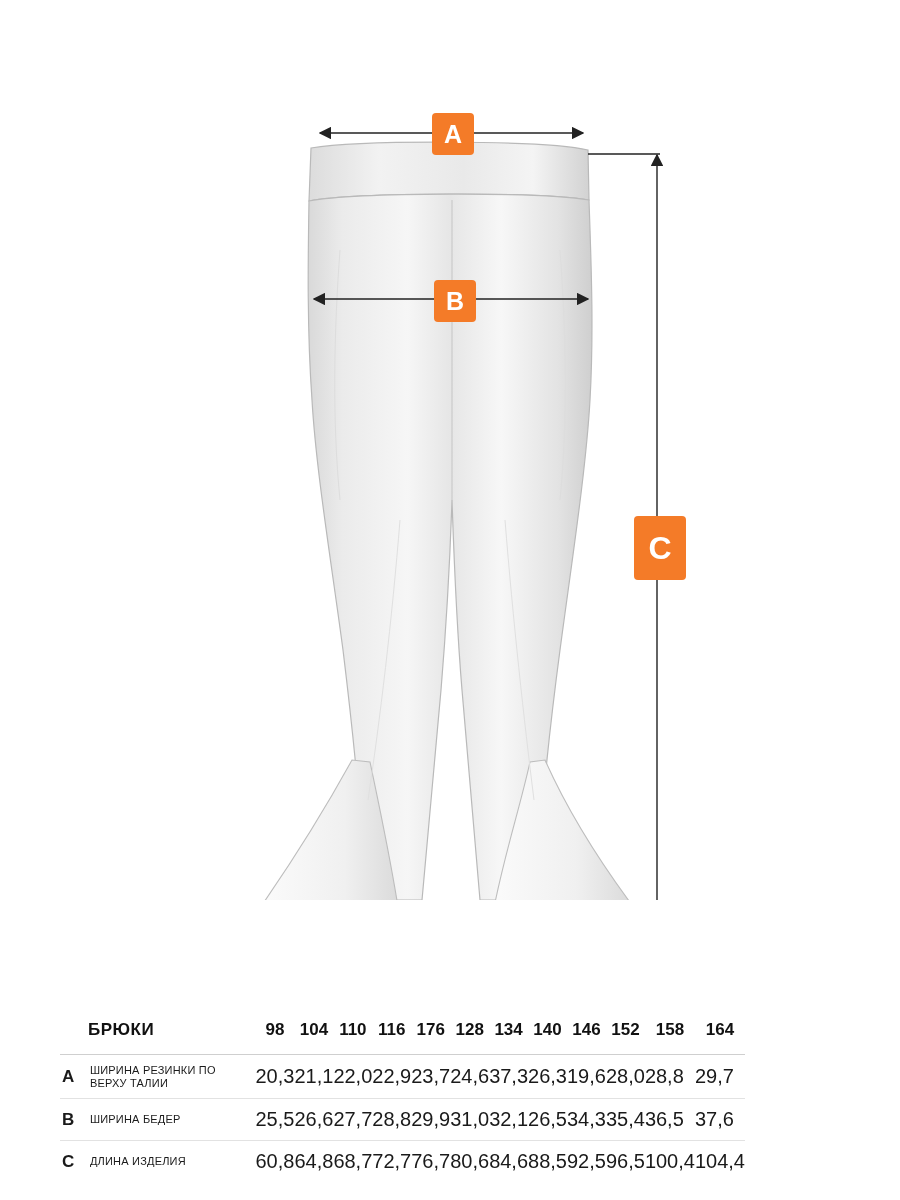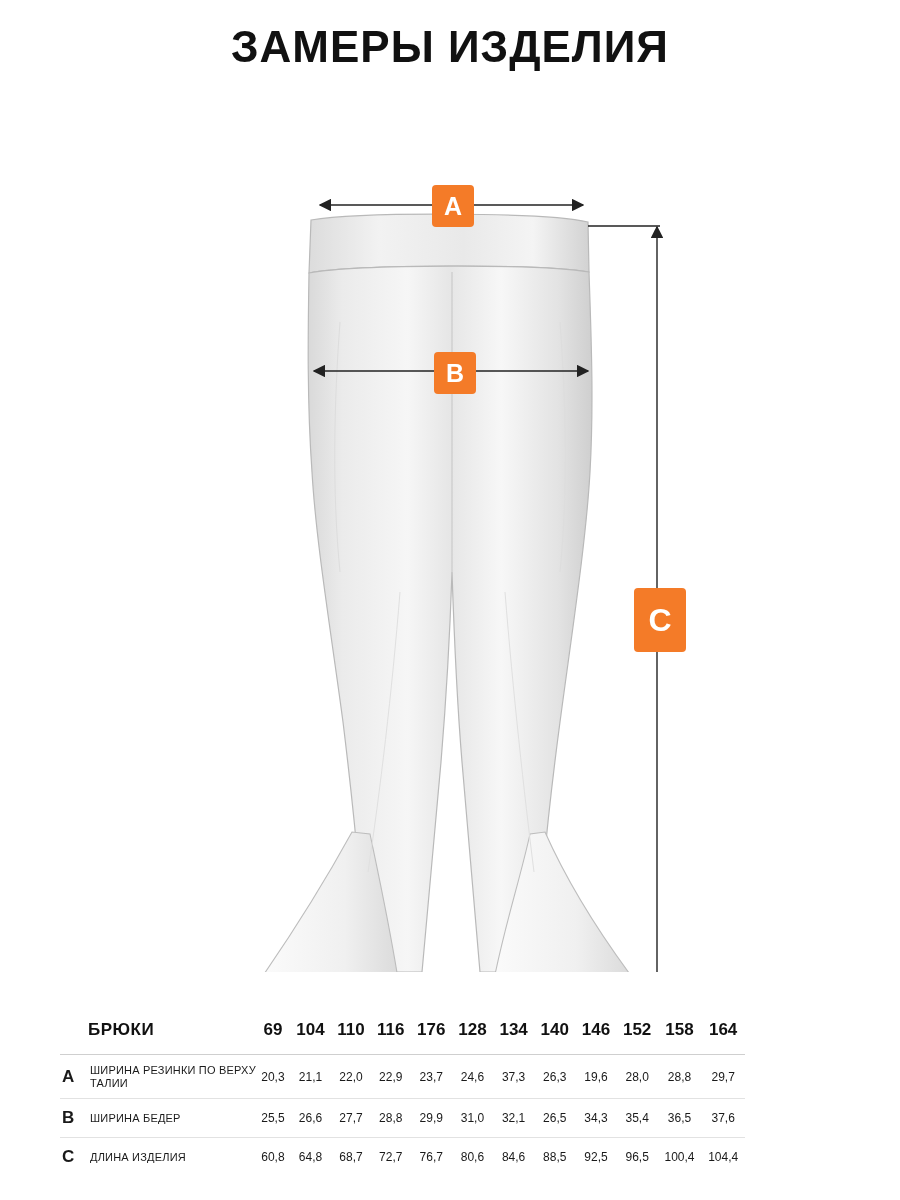--- a/index.html
+++ b/index.html
@@ -67,23 +67,23 @@
     text-align: center;
     white-space: nowrap;
   }
   thead th.label-col {
     text-align: left;
     letter-spacing: 0.5px;
     padding-left: 28px;
   }
   tbody td {
     padding: 9px 0;
-    text-align: center;
+    text-align: left;
     border-bottom: 1px solid #e2e2e2;
-    font-size: 12px;
+    font-size: 20px;
     color: #1a1a1a;
   }
   tbody tr:last-child td { border-bottom: none; }
   td.key-col {
     width: 26px;
     text-align: left;
     font-weight: bold;
     font-size: 17px;
     padding-left: 2px;
   }
@@ -94,21 +94,20 @@
     line-height: 1.15;
     width: 170px;
     padding-left: 4px;
   }
 </style>
 </head>
 <body>
 
 <div class="page">
 
-  <div class="title">ЗАМЕРЫ ИЗДЕЛИЯ</div>
 
   <div class="diagram">
     <svg class="art" width="900" height="900" viewBox="0 0 900 900">
       <defs>
         <linearGradient id="fabric" x1="0" y1="0" x2="1" y2="0">
           <stop offset="0%" stop-color="#d9d9d9"></stop>
           <stop offset="12%" stop-color="#ebebeb"></stop>
           <stop offset="35%" stop-color="#f6f6f6"></stop>
           <stop offset="50%" stop-color="#e6e6e6"></stop>
           <stop offset="68%" stop-color="#f7f7f7"></stop>
@@ -179,21 +178,21 @@
     <div class="badge badge-a">A</div>
     <div class="badge badge-b">B</div>
     <div class="badge badge-c">C</div>
   </div>
 
   <div class="table-wrap">
     <table>
       <thead>
         <tr>
           <th class="label-col" colspan="2">БРЮКИ</th>
-          <th>69</th>
+          <th>98</th>
           <th>104</th>
           <th>110</th>
           <th>116</th>
           <th>176</th>
           <th>128</th>
           <th>134</th>
           <th>140</th>
           <th>146</th>
           <th>152</th>
           <th>158</th>

